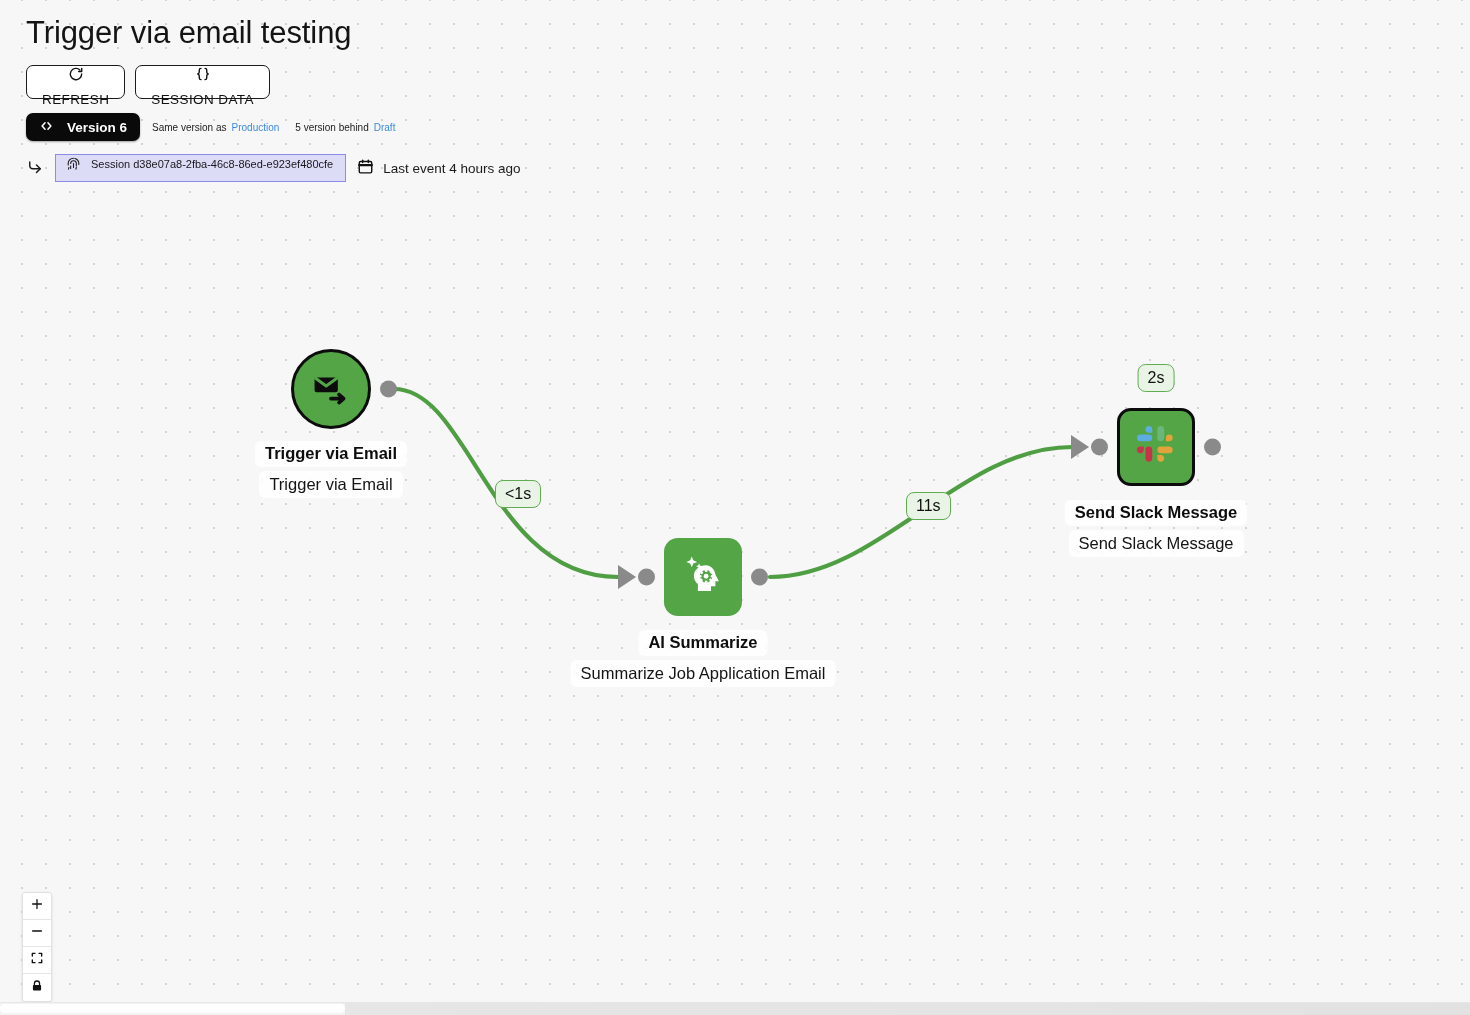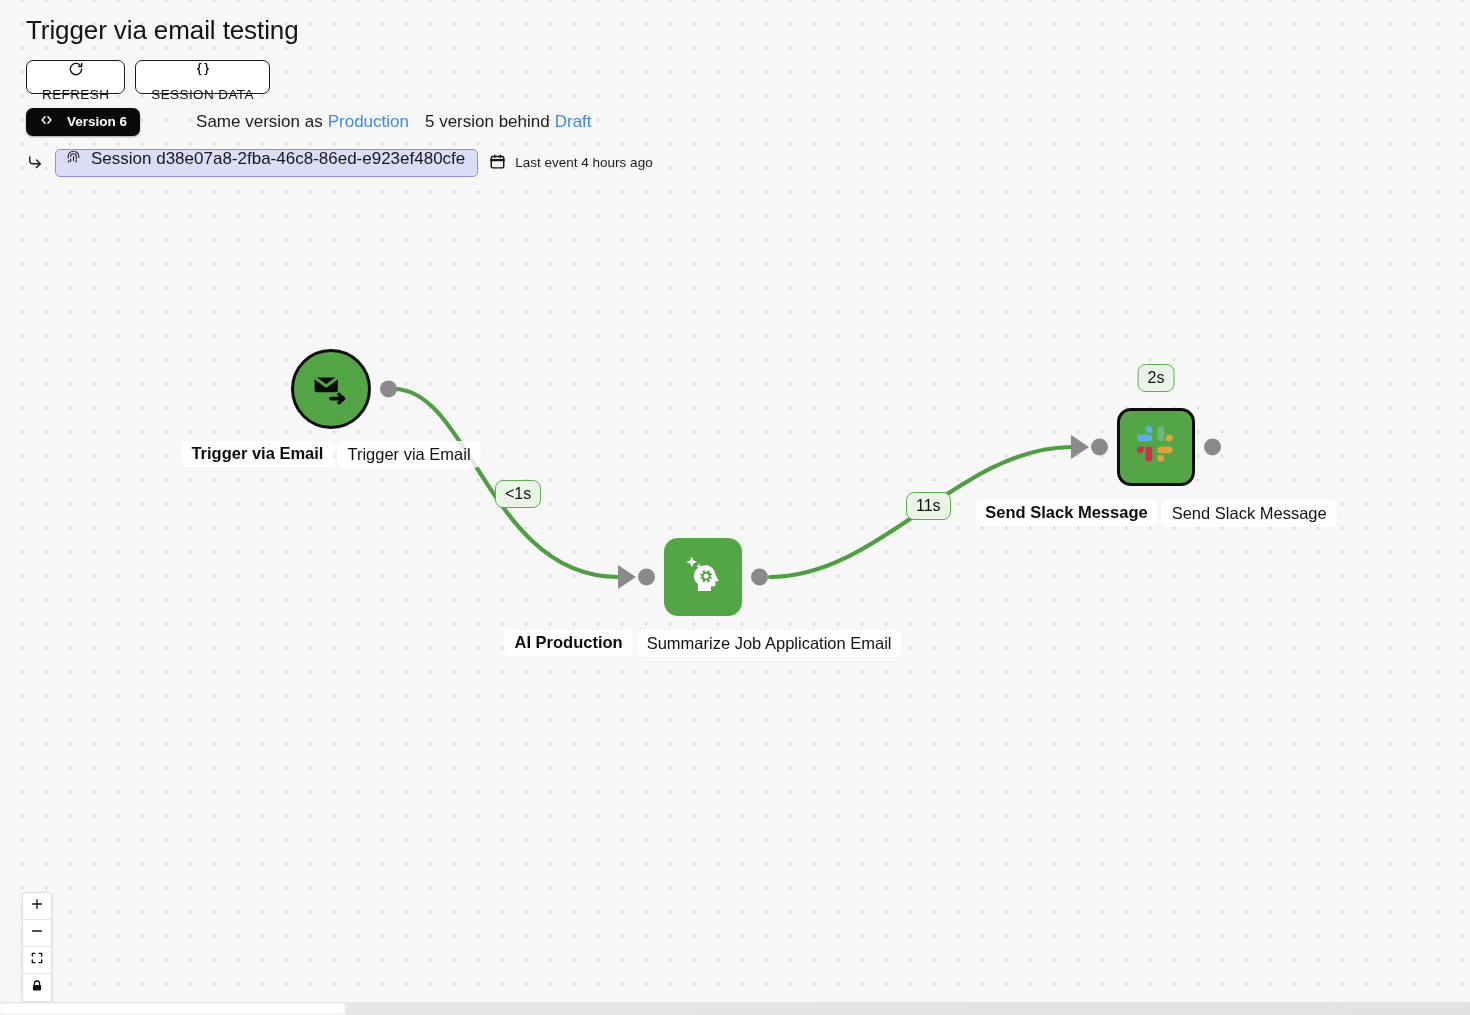--- a/index.html
+++ b/index.html
@@ -26,21 +26,21 @@
 
   
   #header {
     position: absolute;
     top: 0; left: 0;
     padding: 16px 0 0 26px;
     z-index: 30;
   }
 
   #page-title {
-    font-size: 26px;
+    font-size: 31px;
     font-weight: 400;
     letter-spacing: -0.1px;
     color: #141414;
     margin: 0 0 15px 0;
     line-height: 1.1;
   }
 
   .btn-row { display: flex; gap: 10px; margin-bottom: 14px; }
 
   .tbtn {
@@ -79,45 +79,44 @@
     height: 28px;
     padding: 0 13px;
     font-size: 13.5px;
     font-weight: 700;
     cursor: pointer;
     box-shadow: 0 1px 2px rgba(0,0,0,.35);
     box-sizing: border-box;
   }
 
   .ver-note {
-    font-size: 17px;
+    font-size: 10px;
     color: #1b1b1b;
     font-weight: 500;
     display: flex;
     align-items: flex-start;
     gap: 5px;
-    margin-left: 44px;
   }
   .vlink { color: #3f8ae0; cursor: pointer; }
   .vsep { display: inline-block; width: 6px; }
 
   .session-row { display: flex; align-items: center; gap: 11px; }
 
   .corner-arrow { width: 18px; height: 18px; color: #1a1a1a; flex: none; }
 
   #session-chip {
     display: inline-flex;
     align-items: center;
     gap: 9px;
     background: #dcdcf7;
     border: 1px solid #8c8ce8;
-    border-radius: 5px;
+    border-radius: 0;
     height: 28px;
     padding: 0 12px 8px 9px;
-    font-size: 17px;
+    font-size: 11px;
     color: #17171c;
     cursor: pointer;
     box-sizing: border-box;
   }
 
   .lastevent {
     display: inline-flex;
     align-items: center;
     gap: 9px;
     font-size: 13.5px;
@@ -207,21 +206,21 @@
   .node-sub {
     display: inline-block;
     font-size: 16.5px;
     font-weight: 400;
     color: #141414;
     background: rgba(255,255,255,.82);
     border-radius: 6px;
     padding: 1px 10px;
     line-height: 1.5;
   }
-  .labels-wrap { display: flex; flex-direction: row; align-items: center; gap: 4px; }
+  .labels-wrap { display: flex; flex-direction: column; align-items: center; gap: 4px; }
 
   .duration-badge {
     position: absolute;
     background: #e9f4e7;
     border: 1.6px solid #61ab53;
     border-radius: 8px;
     font-size: 16px;
     font-weight: 500;
     color: #111;
     padding: 2px 9px;
@@ -415,21 +414,21 @@
               </g>
             </svg>
           </span>
         </div>
         <div class="arrowhead"></div>
         <div class="handle in"></div>
         <div class="handle out"></div>
       </div>
       <div class="node-labels" style="top:92px;">
         <div class="labels-wrap">
-          <span class="node-title">AI Production</span>
+          <span class="node-title">AI Summarize</span>
           <span class="node-sub">Summarize Job Application Email</span>
         </div>
       </div>
     </div>
 
     <div class="node" style="left:1117px; top:408px;">
       <div class="node-visual">
         <div class="square-node bordered">
           <span>
             <svg width="44" height="44" viewBox="0 0 24 24">

